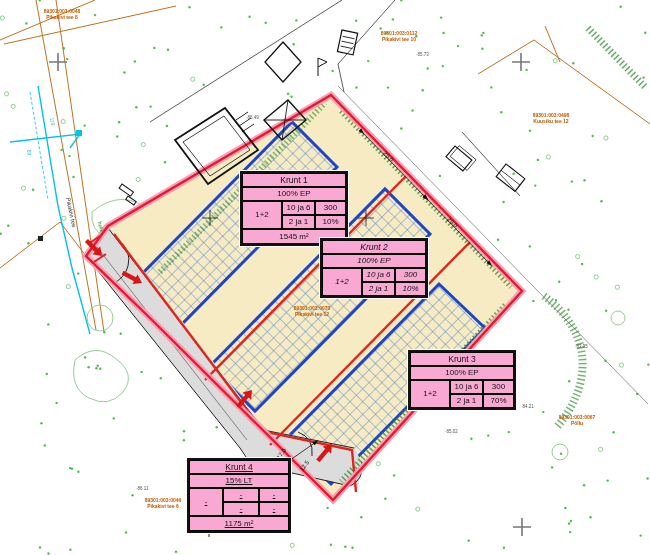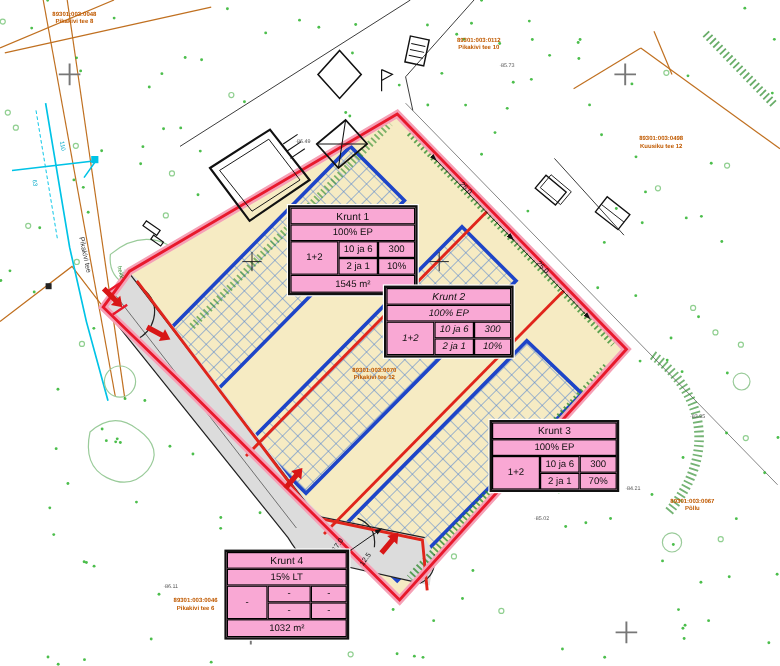--- a/index.html
+++ b/index.html
@@ -9,21 +9,21 @@
   
   .ptable{position:absolute;background:#fff;border:2px solid #111;display:grid;
           grid-template-columns:40px 33px 31px;font-size:8px;line-height:1;color:#111;
           box-shadow:0 0 0 1px #fff;}
   .pt-cell{border:1px solid #000000;display:flex;align-items:center;justify-content:center;
            padding:1px 0;background:#f9a8d4;height:10px;}
   .pt-title{grid-column:1/4;font-size:8.5px;}
   .pt-use{grid-column:1/4;}
   .pt-floors{grid-row:3/5;height:auto;}
   .pt-area{grid-column:1/4;height:11px;}
-  .small-t4{grid-template-columns:34px 36px 30px;}
+  .small-t4{grid-template-columns:34px 36px 30px;text-decoration:underline;}
 </style>
 </head>
 <body>
 
 <div id="stage">
 
 <svg id="mapsvg" width="650" height="555" viewBox="0 0 650 555">
   <defs>
     <pattern id="xh" width="9" height="9" patternUnits="userSpaceOnUse" patternTransform="rotate(45)">
       <rect width="9" height="9" fill="#F6EBC3"></rect>
@@ -432,16 +432,16 @@
   </div>
 
   <div class="ptable small-t4" style="left:187px;top:458px;">
     <div class="pt-cell pt-title">Krunt 4</div>
     <div class="pt-cell pt-use">15% LT</div>
     <div class="pt-cell">-</div>
     <div class="pt-cell">-</div>
     <div class="pt-cell pt-floors">-</div>
     <div class="pt-cell">-</div>
     <div class="pt-cell">-</div>
-    <div class="pt-cell pt-area">1032 m²</div>
+    <div class="pt-cell pt-area">1175 m²</div>
   </div>
 
 </div>
 
 </body></html>

